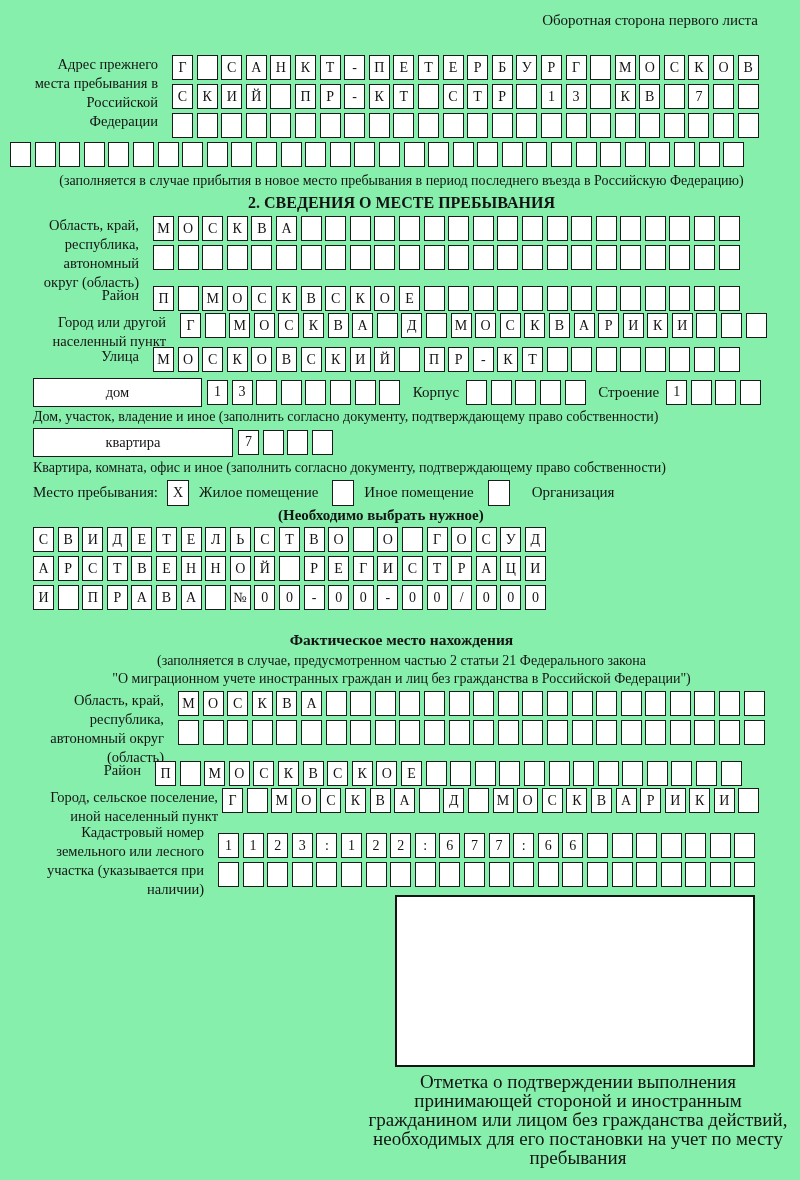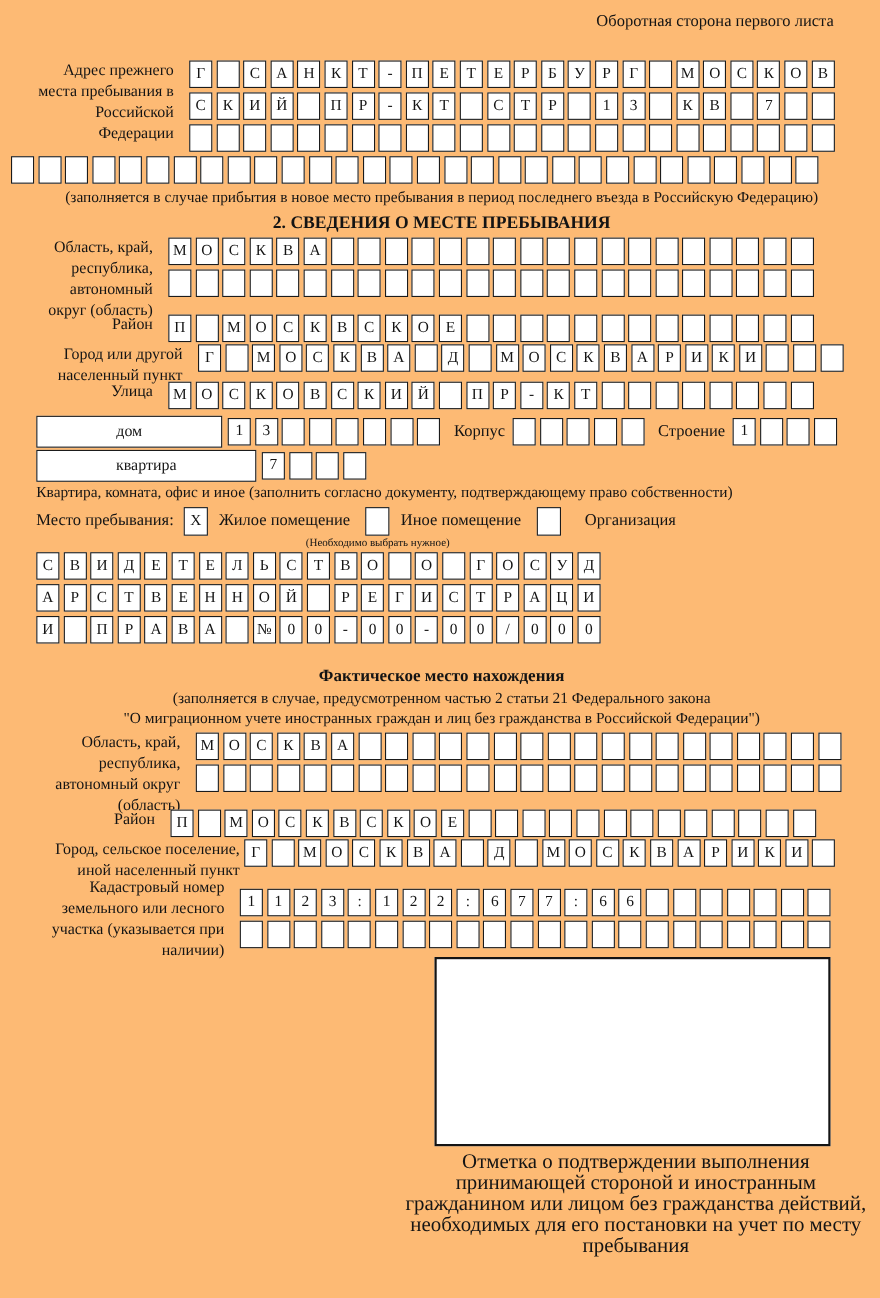--- a/index.html
+++ b/index.html
@@ -6,21 +6,21 @@
   html, body { background: #ffffff; }
   body {
     width: 800px; height: 1180px;
     font-family: "Liberation Serif", "DejaVu Serif", serif;
     color: #141414;
   }
   .sheet {
     width: 800px; height: 1180px;
     padding: 12px 30px 8px 33px;
     overflow: hidden;
-    background: #fdba74;
+    background: #86efac;
     position: relative;
   }
   .header-note {
     text-align: right;
     font-size: 15px;
     margin-right: 12px;
   }
   .field { display: flex; align-items: flex-start; overflow: visible; }
   .flabel {
     font-size: 14.5px; line-height: 19px;
@@ -62,21 +62,21 @@
   .inline-label { font-size: 15px; margin: 0 7px 0 9px; flex: 0 0 auto; }
   .stay-row { display: flex; align-items: center; height: 27px; font-size: 15px; }
   .stay-label { margin-right: 9px; }
   .checkbox {
     width: 22px; height: 26px; border: 1.5px solid #1b1b1b;
     display: inline-flex; align-items: center; justify-content: center;
     font-size: 14px; flex: 0 0 auto; background: #fff;
   }
   .opt-label { margin: 0 14px 0 10px; }
   .opt-label.last { margin-right: 0; margin-left: 22px; }
-  .choose-note { font-size: 10px; margin-left: 245px; }
+  .choose-note { font-size: 15px; margin-left: 245px; font-weight: bold; }
   .confirm-box {
     width: 360px; height: 172px;
     border: 2px solid #141414;
     margin-left: 362px;
     background: #fff;
   }
   .confirm-note {
     width: 430px; margin-left: 330px; margin-top: 5px;
     text-align: center; font-size: 19px; line-height: 19px;
   }
@@ -376,20 +376,21 @@
         <span class="cell">&nbsp;</span>
       </div>
     <div class="inline-label">Строение</div>
     <div class="cellrow">
         <span class="cell">1</span>
         <span class="cell">&nbsp;</span>
         <span class="cell">&nbsp;</span>
         <span class="cell">&nbsp;</span>
       </div>
   </div>
+  <div class="note mt1">Дом, участок, владение и иное (заполнить согласно документу, подтверждающему право собственности)</div>
 
   <div class="apt-row mt1">
     <div class="writebox wb-apt">квартира</div>
     <div class="cellrow">
         <span class="cell">7</span>
         <span class="cell">&nbsp;</span>
         <span class="cell">&nbsp;</span>
         <span class="cell">&nbsp;</span>
       </div>
   </div>

